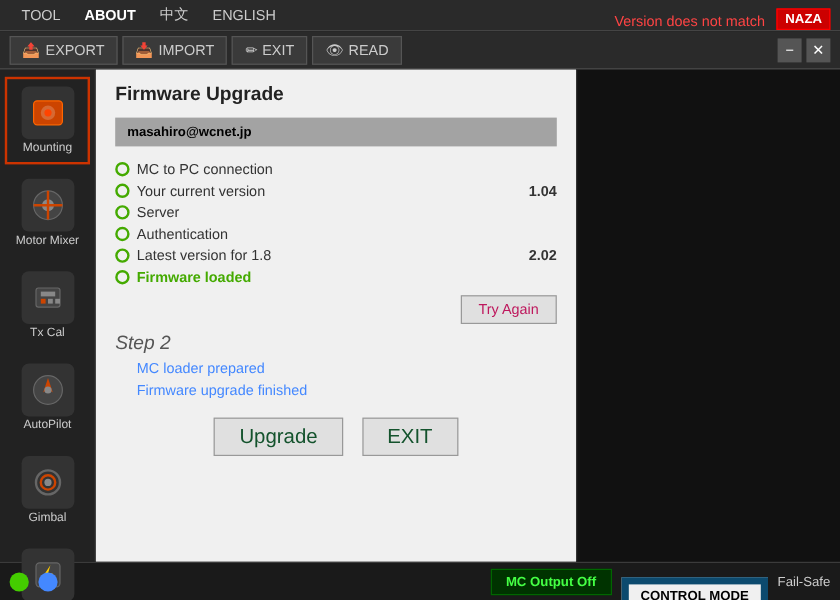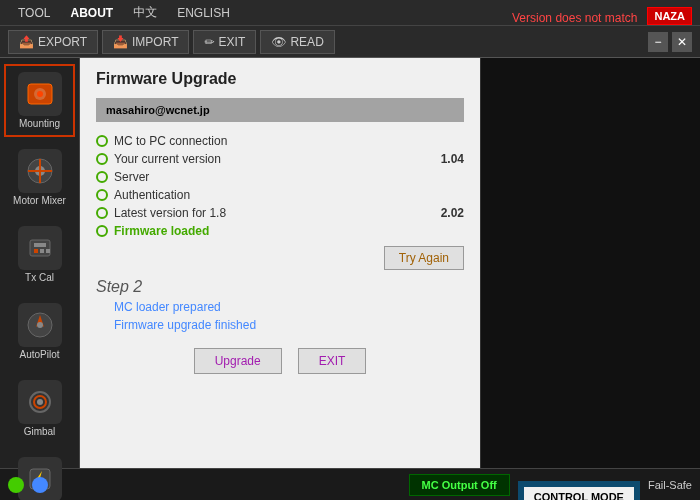--- a/index.html
+++ b/index.html
@@ -185,21 +185,21 @@
       display: flex;
       justify-content: flex-end;
       margin: 8px 0;
     }
     .try-again-btn {
       padding: 4px 14px;
       background: #e0e0e0;
       border: 1px solid #999;
       cursor: pointer;
       font-size: 12px;
-      color: #a16207;
+      color: #be185d;
       text-align: center;
     }
     .step2-label {
       font-size: 16px;
       color: #555;
       margin: 8px 0 4px 0;
       font-style: italic;
     }
     .step2-item {
       display: flex;
@@ -218,22 +218,22 @@
       display: flex;
       justify-content: center;
       gap: 16px;
       margin-top: 16px;
     }
     .action-btn {
       padding: 5px 20px;
       background: #e0e0e0;
       border: 1px solid #999;
       cursor: pointer;
-      font-size: 12px;
-      color: #a21caf;
+      font-size: 17px;
+      color: #14532d;
     }
 
     
     .right-panel {
       width: 220px;
       background: #111;
       border-left: 1px solid #333;
     }
 
     

